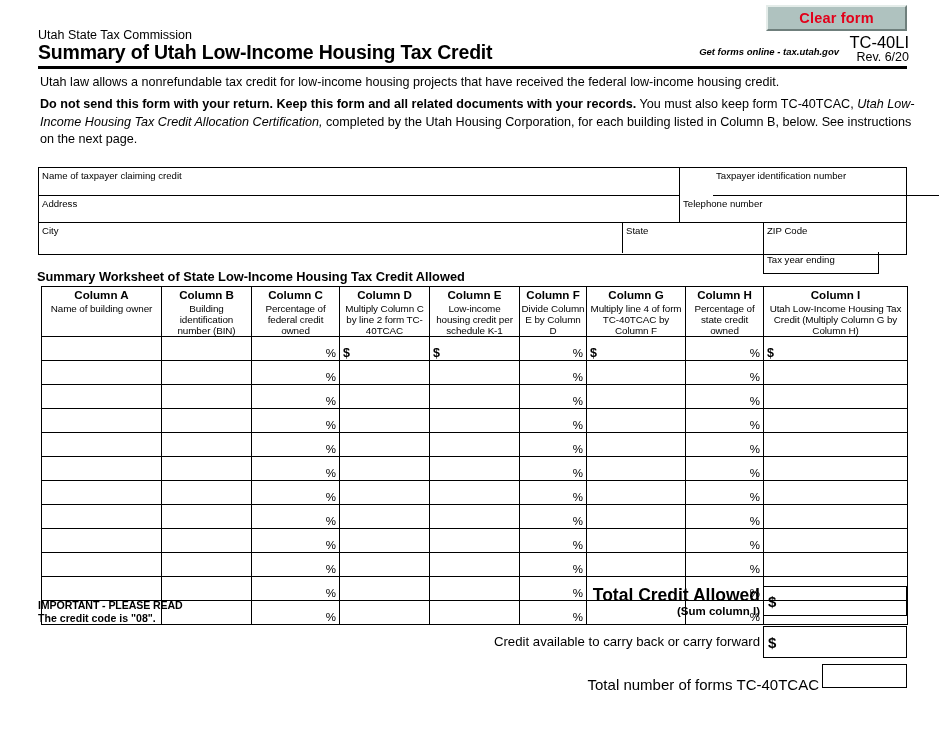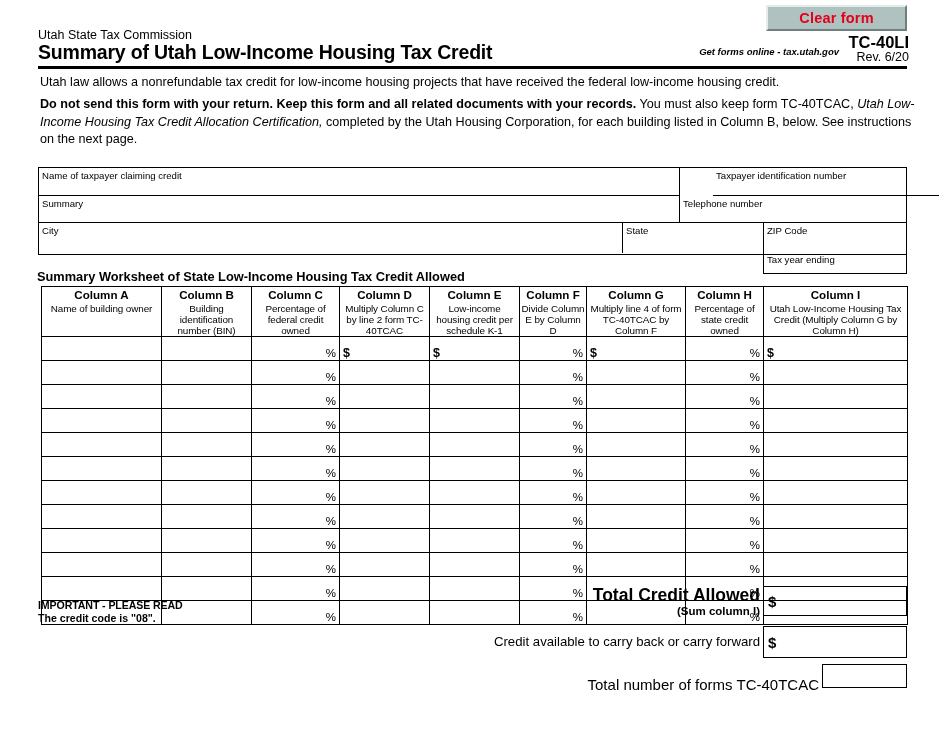--- a/index.html
+++ b/index.html
@@ -60,21 +60,21 @@
     font-weight: bold;
     line-height: 23px;
     letter-spacing: -.2px;
     white-space: nowrap;
   }
   #form-code {
     position: absolute;
     right: 41px;
     top: 33px;
     font-size: 16.5px;
-    font-weight: bold;
+    font-weight: normal;
     text-align: right;
     line-height: 19px;
     white-space: nowrap;
   }
   #get-forms-online {
     position: absolute;
     right: 111px;
     top: 46px;
     font-size: 9.5px;
     font-style: italic;
@@ -146,21 +146,21 @@
   #tp-tin     { left: 674px; top: 0px;  width: 226px; height: 28px; border-bottom: 1.2px solid #000; }
   #tp-address { left: 0px;   top: 28px; width: 641px; height: 27px; border-bottom: 1.2px solid #000; border-right: 1.2px solid #000; }
   #tp-phone   { left: 641px; top: 28px; width: 226px; height: 27px; border-bottom: 1.2px solid #000; }
   #tp-city    { left: 0px;   top: 55px; width: 584px; height: 30px; border-right: 1.2px solid #000; }
   #tp-state   { left: 584px; top: 55px; width: 141px; height: 30px; border-right: 1.2px solid #000; }
   #tp-zip     { left: 725px; top: 55px; width: 142px; height: 30px; }
   #tp-taxyear {
     position: absolute;
     left: 763px;
     top: 252px;
-    width: 144px;
+    width: 116px;
     height: 22px;
     border-left: 1.5px solid #000;
     border-right: 1.5px solid #000;
     border-bottom: 1.5px solid #000;
     box-sizing: border-box;
   }
 
   
   #worksheet-heading {
     position: absolute;
@@ -345,21 +345,21 @@
   <div id="intro-para-2"><span class="b">Do not send this form with your return. Keep this form and all related documents with your records.</span><span> You must also keep form TC-40TCAC, </span><span class="i">Utah Low-Income Housing Tax Credit Allocation Certification,</span><span> completed by the Utah Housing Corporation, for each building listed in Column B, below. See  instructions on the next page.</span></div>
 
   <div id="taxpayer-box">
     <div class="tp-cell" id="tp-name">
       <div class="tp-label">Name of taxpayer claiming credit</div>
     </div>
     <div class="tp-cell" id="tp-tin">
       <div class="tp-label">Taxpayer identification number</div>
     </div>
     <div class="tp-cell" id="tp-address">
-      <div class="tp-label">Summary</div>
+      <div class="tp-label">Address</div>
     </div>
     <div class="tp-cell" id="tp-phone">
       <div class="tp-label">Telephone number</div>
     </div>
     <div class="tp-cell" id="tp-city">
       <div class="tp-label">City</div>
     </div>
     <div class="tp-cell" id="tp-state">
       <div class="tp-label">State</div>
     </div>

